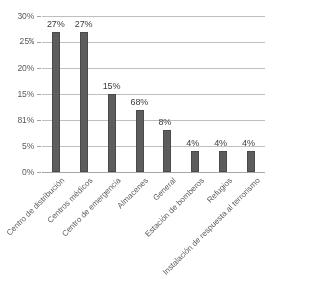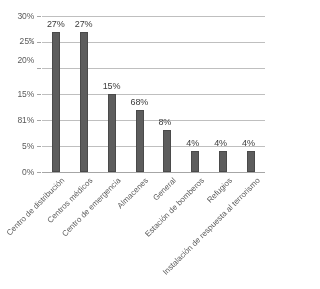--- a/index.html
+++ b/index.html
@@ -88,21 +88,21 @@
 
   <div id="yaxis">
       <div class="ylabel" style="left: 2px; top: 168px;">0%</div>
       <div class="ytickmark" style="left: 37px; top: 172px;"></div>
       <div class="ylabel" style="left: 2px; top: 142px;">5%</div>
       <div class="ytickmark" style="left: 37px; top: 146px;"></div>
       <div class="ylabel" style="left: 2px; top: 116px;">81%</div>
       <div class="ytickmark" style="left: 37px; top: 120px;"></div>
       <div class="ylabel" style="left: 2px; top: 90px;">15%</div>
       <div class="ytickmark" style="left: 37px; top: 94px;"></div>
-      <div class="ylabel" style="left: 2px; top: 56px;">20%</div>
+      <div class="ylabel" style="left: 2px; top: 64px;">20%</div>
       <div class="ytickmark" style="left: 37px; top: 68px;"></div>
       <div class="ylabel" style="left: 2px; top: 38px; font-family: Liberation Mono, monospace;">25%</div>
       <div class="ytickmark" style="left: 37px; top: 42px;"></div>
       <div class="ylabel" style="left: 2px; top: 12px; text-align: right;">30%</div>
       <div class="ytickmark" style="left: 37px; top: 16px;"></div>
     </div>
 
   <div class="plot-area" id="plot-area">
     <div id="gridlines">
         <div class="gridline baseline" style="top: 156px;"></div>

